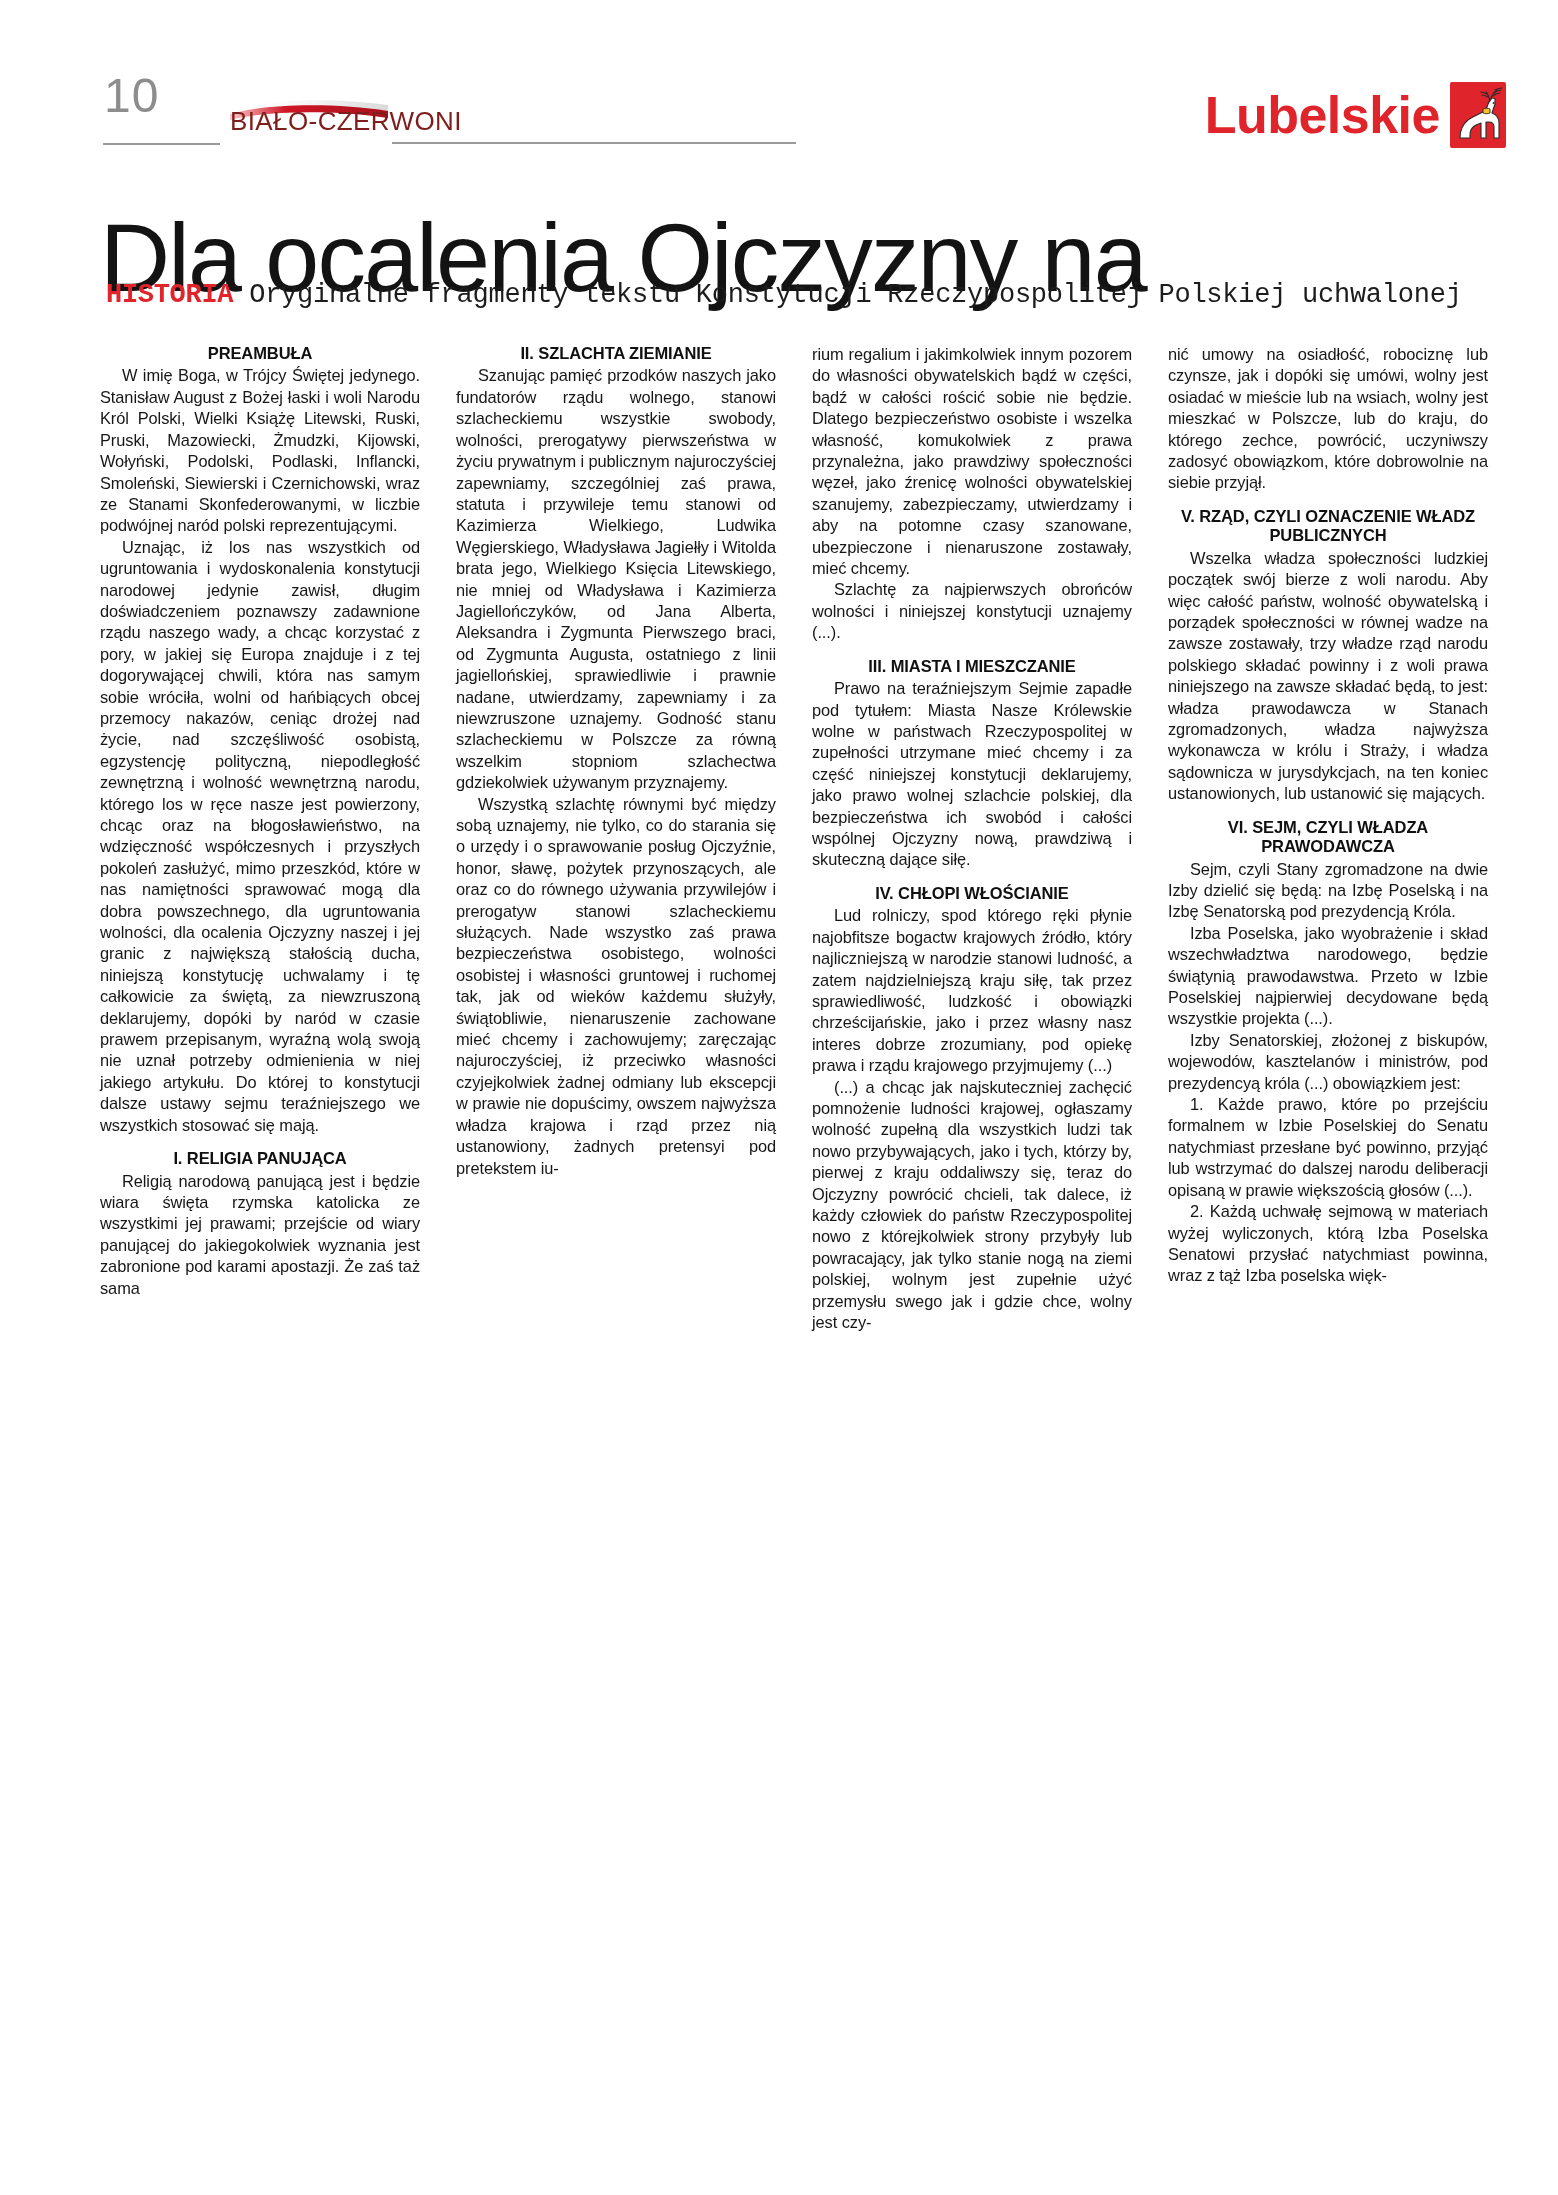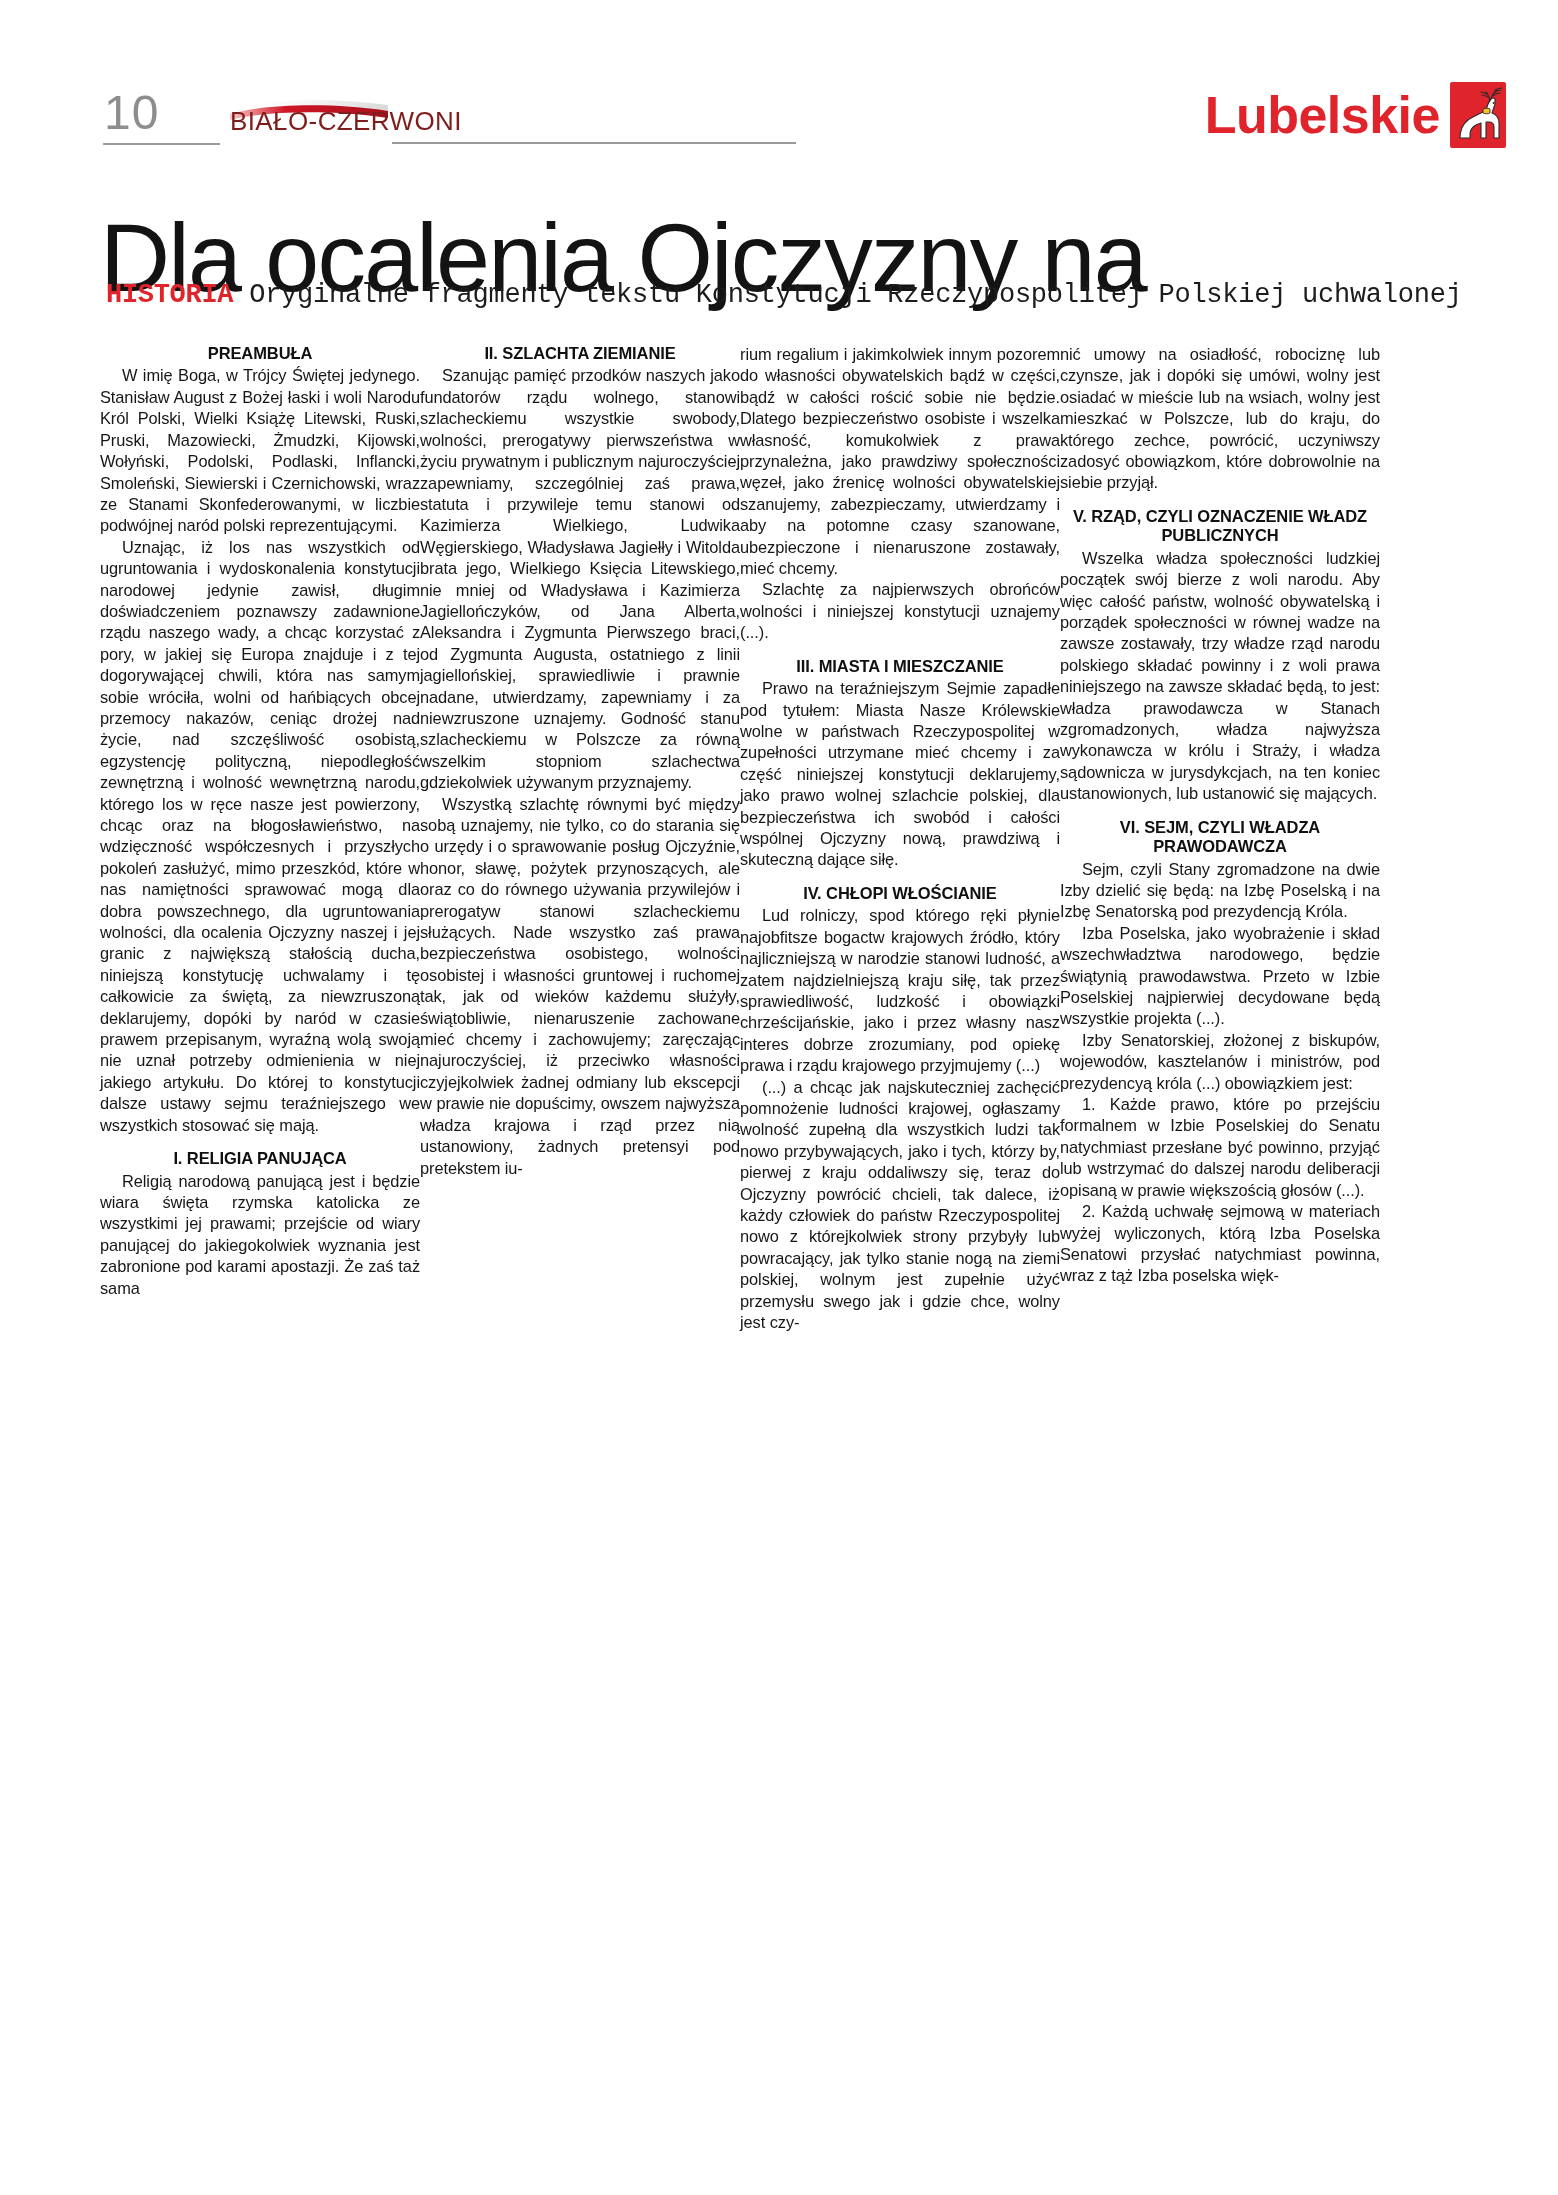--- a/index.html
+++ b/index.html
@@ -25,21 +25,21 @@
   #masthead {
     position: absolute;
     left: 0;
     top: 0;
     width: 1558px;
     height: 160px;
   }
   #folio-number {
     position: absolute;
     left: 104px;
-    top: 89px;
+    top: 72px;
     font-size: 48px;
     font-weight: 300;
     color: #8d8d8d;
     letter-spacing: 1px;
     line-height: 1;
     font-family: "Liberation Sans", sans-serif;
   }
   #folio-rule {
     position: absolute;
     left: 103px;
@@ -134,20 +134,21 @@
   }
 
   
   #columns {
     position: absolute;
     left: 100px;
     top: 344px;
     width: 1420px;
     height: 1800px;
     display: flex;
+    gap: 36px;
   }
   .col {
     width: 320px;
     flex: 0 0 320px;
   }
   .sec-head {
     font-size: 16.5px;
     font-weight: 700;
     color: #101010;
     text-align: center;

